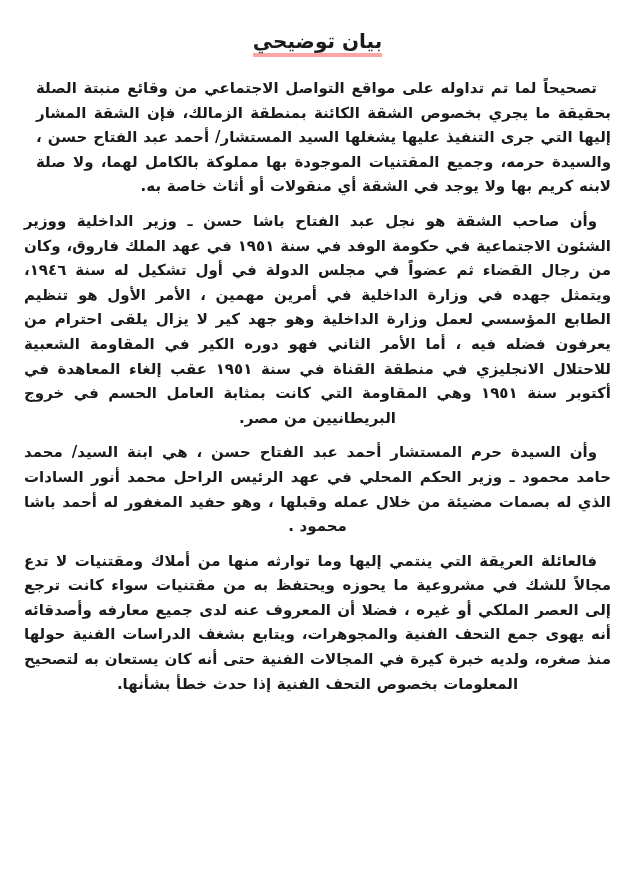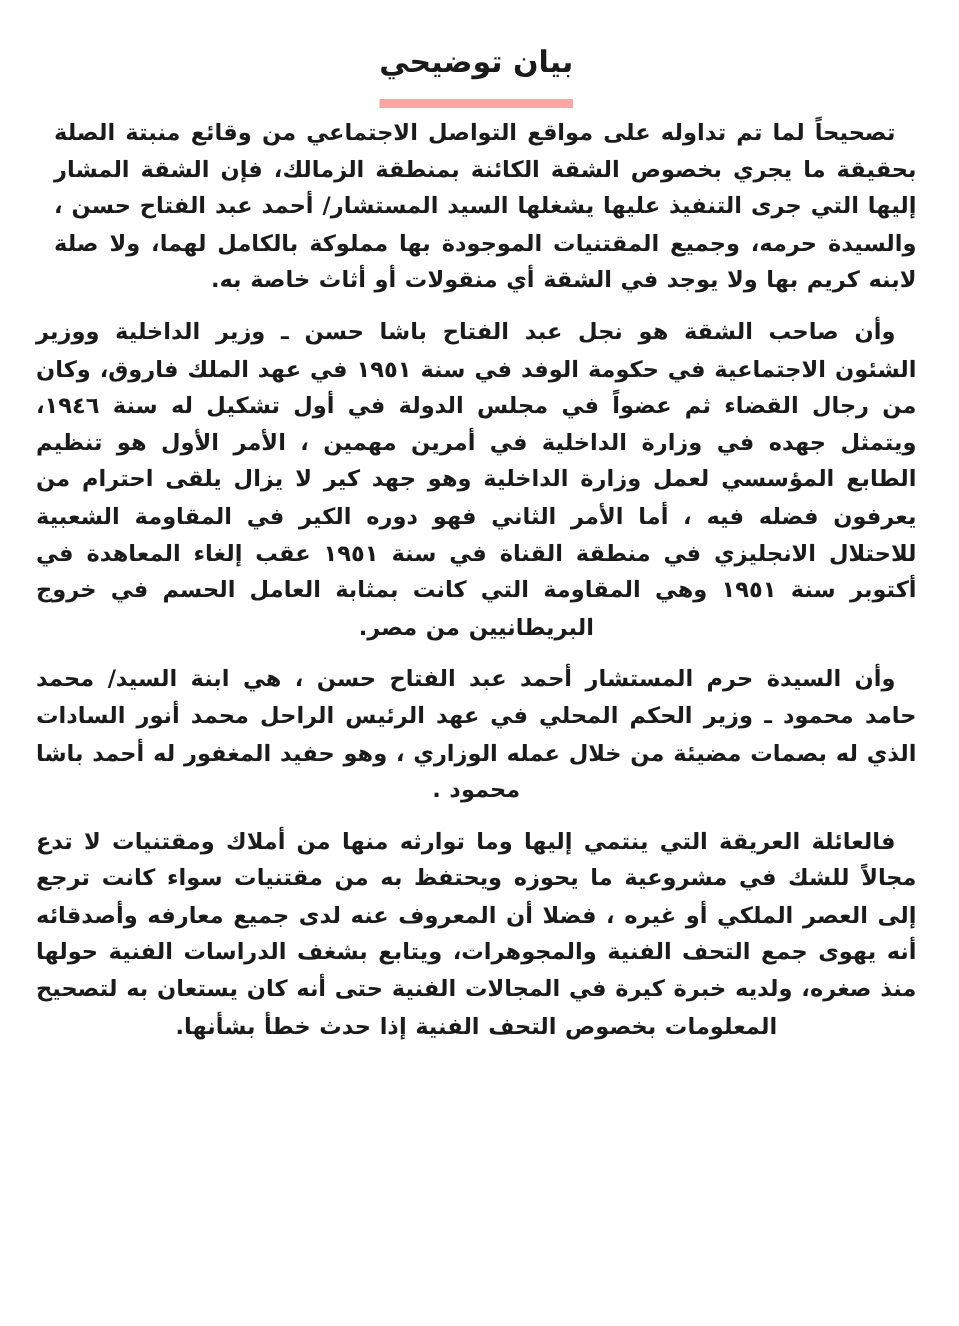--- a/index.html
+++ b/index.html
@@ -21,22 +21,22 @@
     padding: 28px 28px 0 24px;
   }
   .doc-title {
     text-align: center;
     font-size: 20px;
     line-height: 26px;
     margin: 0 0 22px 0;
     font-weight: 700;
   }
   .doc-title .underline {
-    border-bottom: 6px solid #fca5a5;
-    padding-bottom: 13px;
+    border-bottom: 4px solid #fca5a5;
+    padding-bottom: 0;
   }
   .para {
     font-size: 15px;
     line-height: 24.6px;
     margin: 0 0 10px 0;
     text-align: justify;
     text-indent: 14px;
     word-spacing: 0.5px;
   }
   .last-right   { text-align-last: right; margin-left: 12px; }
@@ -47,18 +47,18 @@
 
 <div class="page">
 
   <h1 class="doc-title"><span class="underline">بيان توضيحي</span></h1>
 
   <p class="para last-right">تصحيحاً لما تم تداوله على  مواقع التواصل الاجتماعي من وقائع منبتة الصلة بحقيقة ما يجري بخصوص الشقة الكائنة بمنطقة الزمالك، فإن الشقة المشار إليها التي جرى التنفيذ عليها يشغلها السيد المستشار/ أحمد عبد الفتاح حسن ، والسيدة حرمه، وجميع المقتنيات الموجودة بها مملوكة بالكامل لهما، ولا صلة لابنه كريم بها ولا يوجد في الشقة أي منقولات أو أثاث خاصة به.</p>
 
   <p class="para last-center">وأن صاحب الشقة هو نجل عبد الفتاح باشا حسن ـ وزير الداخلية ووزير الشئون الاجتماعية في حكومة الوفد في سنة ١٩٥١ في عهد الملك فاروق، وكان من رجال القضاء ثم عضواً في مجلس الدولة في أول تشكيل له سنة ١٩٤٦، ويتمثل جهده في وزارة الداخلية في أمرين مهمين ، الأمر الأول هو تنظيم الطابع المؤسسي لعمل وزارة الداخلية وهو جهد كير لا يزال يلقى احترام من يعرفون فضله فيه ، أما الأمر الثاني فهو دوره الكير في المقاومة الشعبية للاحتلال الانجليزي في منطقة القناة في سنة ١٩٥١ عقب إلغاء المعاهدة في أكتوبر سنة ١٩٥١ وهي المقاومة التي كانت بمثابة العامل الحسم في خروج البريطانيين من مصر.</p>
 
 
-  <p class="para last-center">وأن السيدة حرم المستشار أحمد عبد الفتاح حسن ، هي ابنة السيد/ محمد حامد محمود ـ وزير الحكم المحلي في عهد الرئيس الراحل محمد أنور السادات الذي له بصمات مضيئة من خلال عمله الوزاري ، وهو حفيد المغفور له أحمد باشا محمود .</p>
+  <p class="para last-center">وأن السيدة حرم المستشار أحمد عبد الفتاح حسن ، هي ابنة السيد/ محمد حامد محمود ـ وزير الحكم المحلي في عهد الرئيس الراحل محمد أنور السادات الذي له بصمات مضيئة من خلال عمله وقبلها ، وهو حفيد المغفور له أحمد باشا محمود .</p>
 
 
   <p class="para last-center">فالعائلة العريقة التي ينتمي إليها وما توارثه منها من أملاك ومقتنيات لا تدع مجالاً للشك في مشروعية ما يحوزه ويحتفظ به من مقتنيات سواء كانت ترجع إلى العصر الملكي أو غيره ، فضلا أن المعروف عنه لدى جميع معارفه وأصدقائه أنه يهوى جمع التحف الفنية والمجوهرات، ويتابع بشغف الدراسات الفنية حولها منذ صغره، ولديه خبرة كيرة في المجالات الفنية حتى أنه كان يستعان به لتصحيح المعلومات بخصوص التحف الفنية إذا حدث خطأ بشأنها.</p>
 
 </div>
 
 </body></html>

